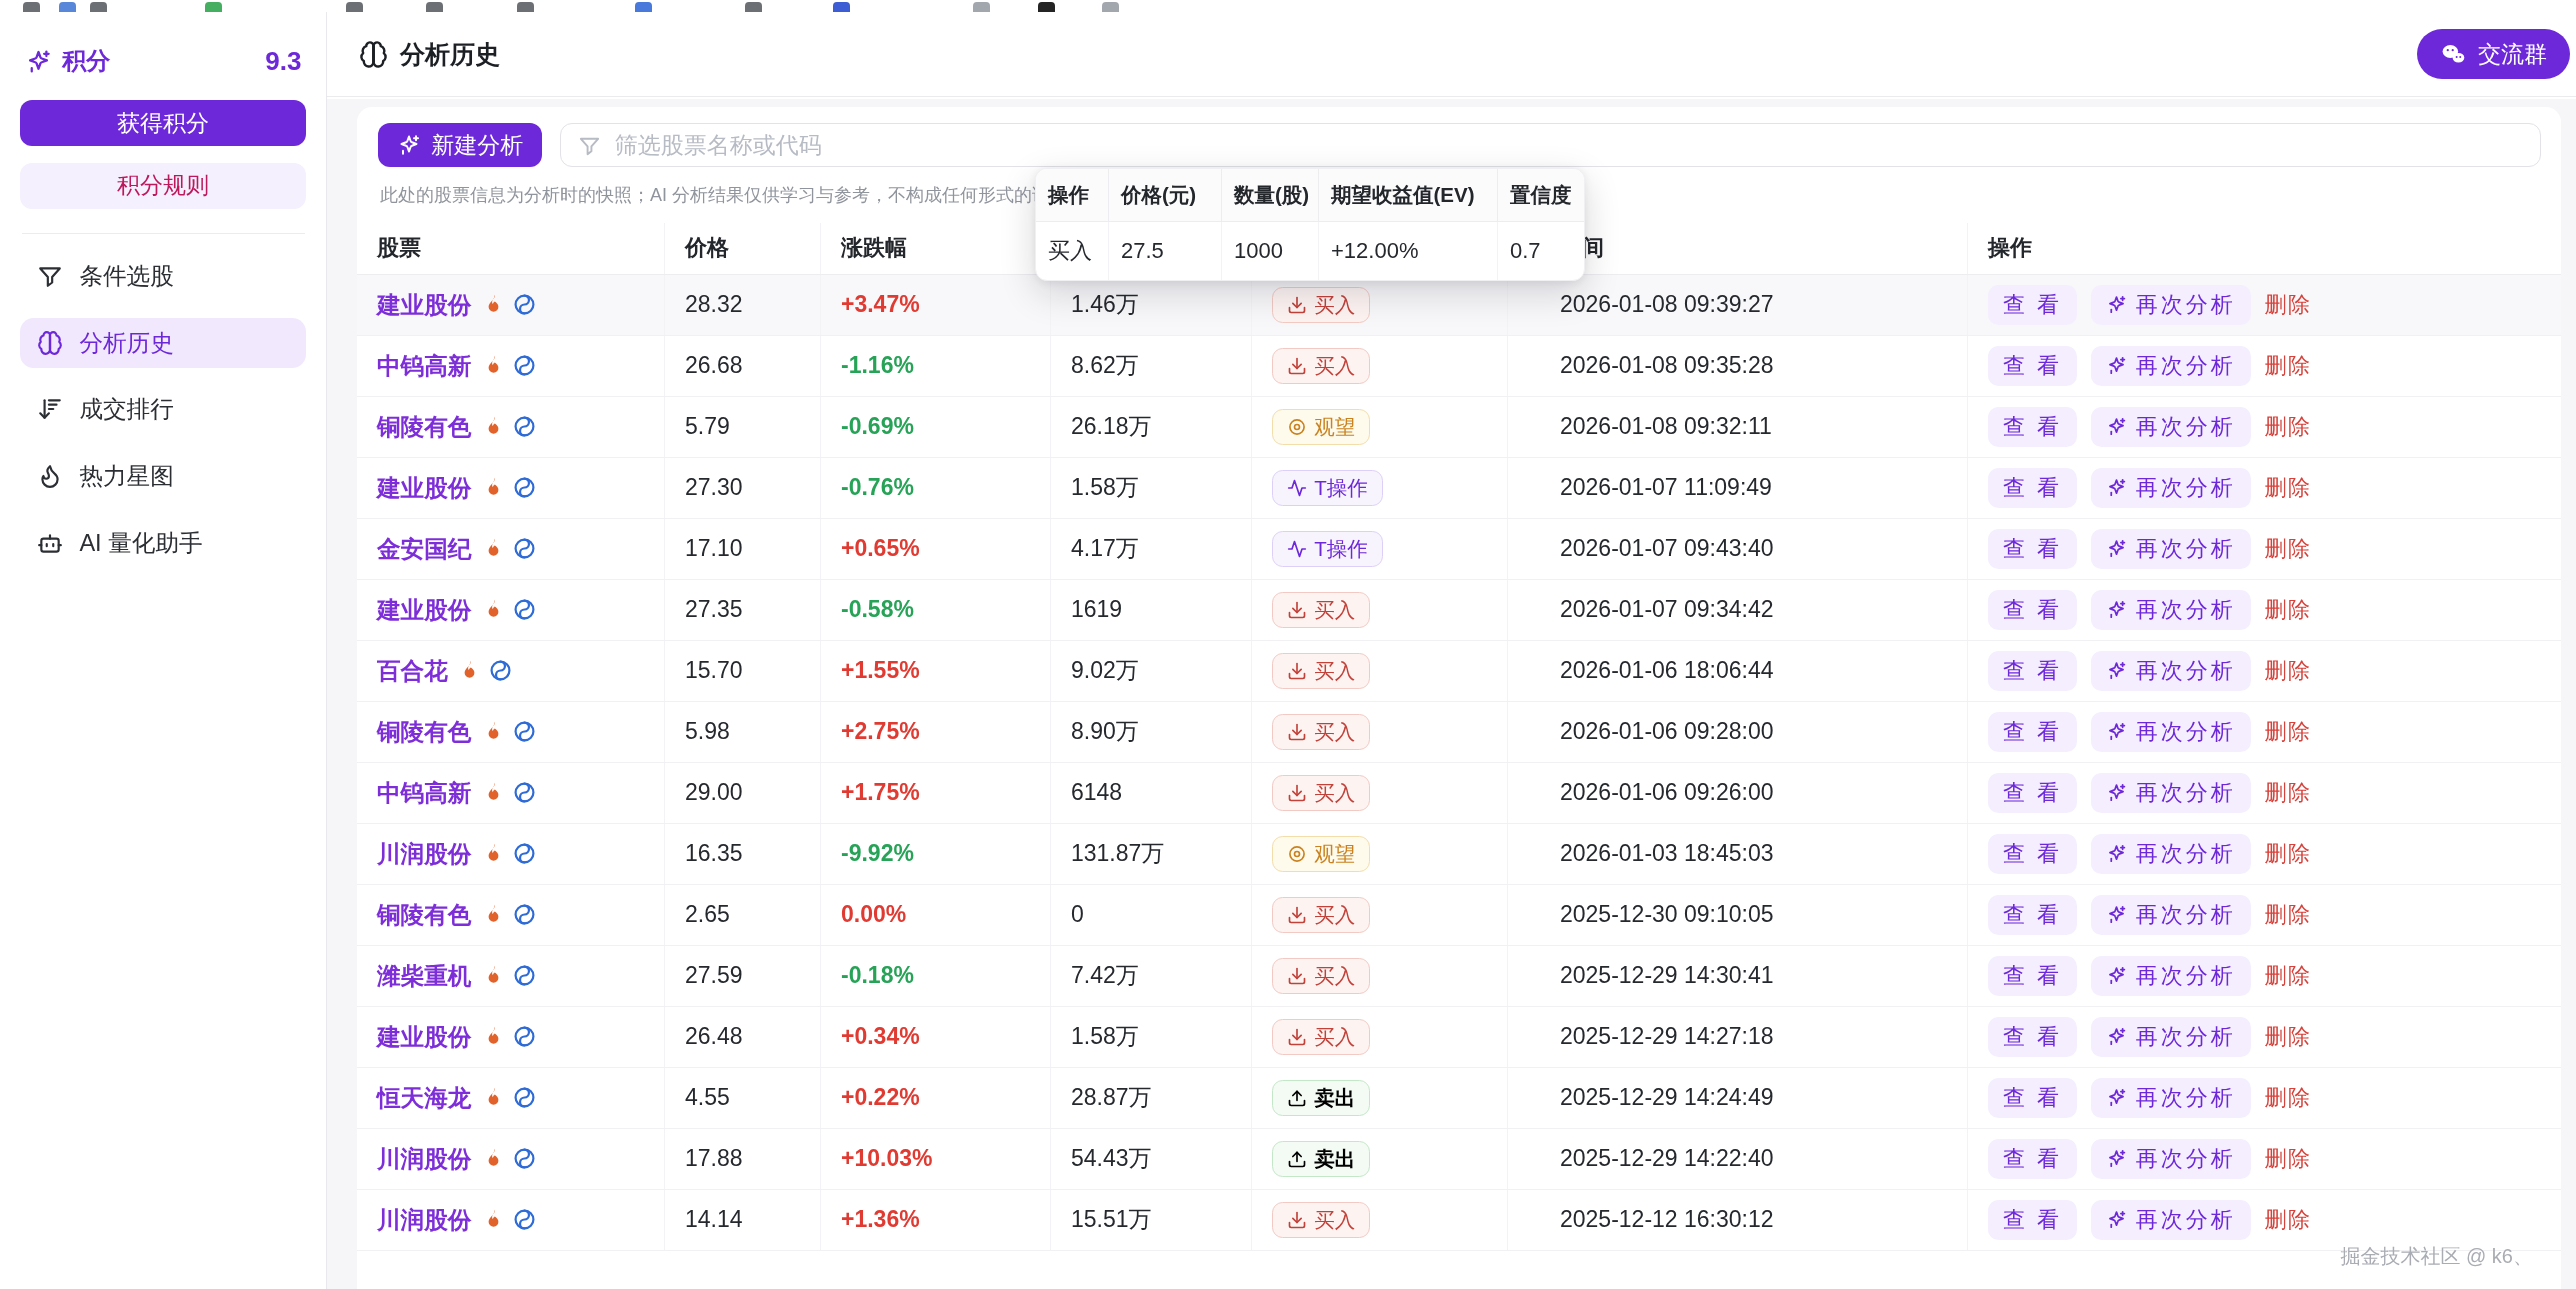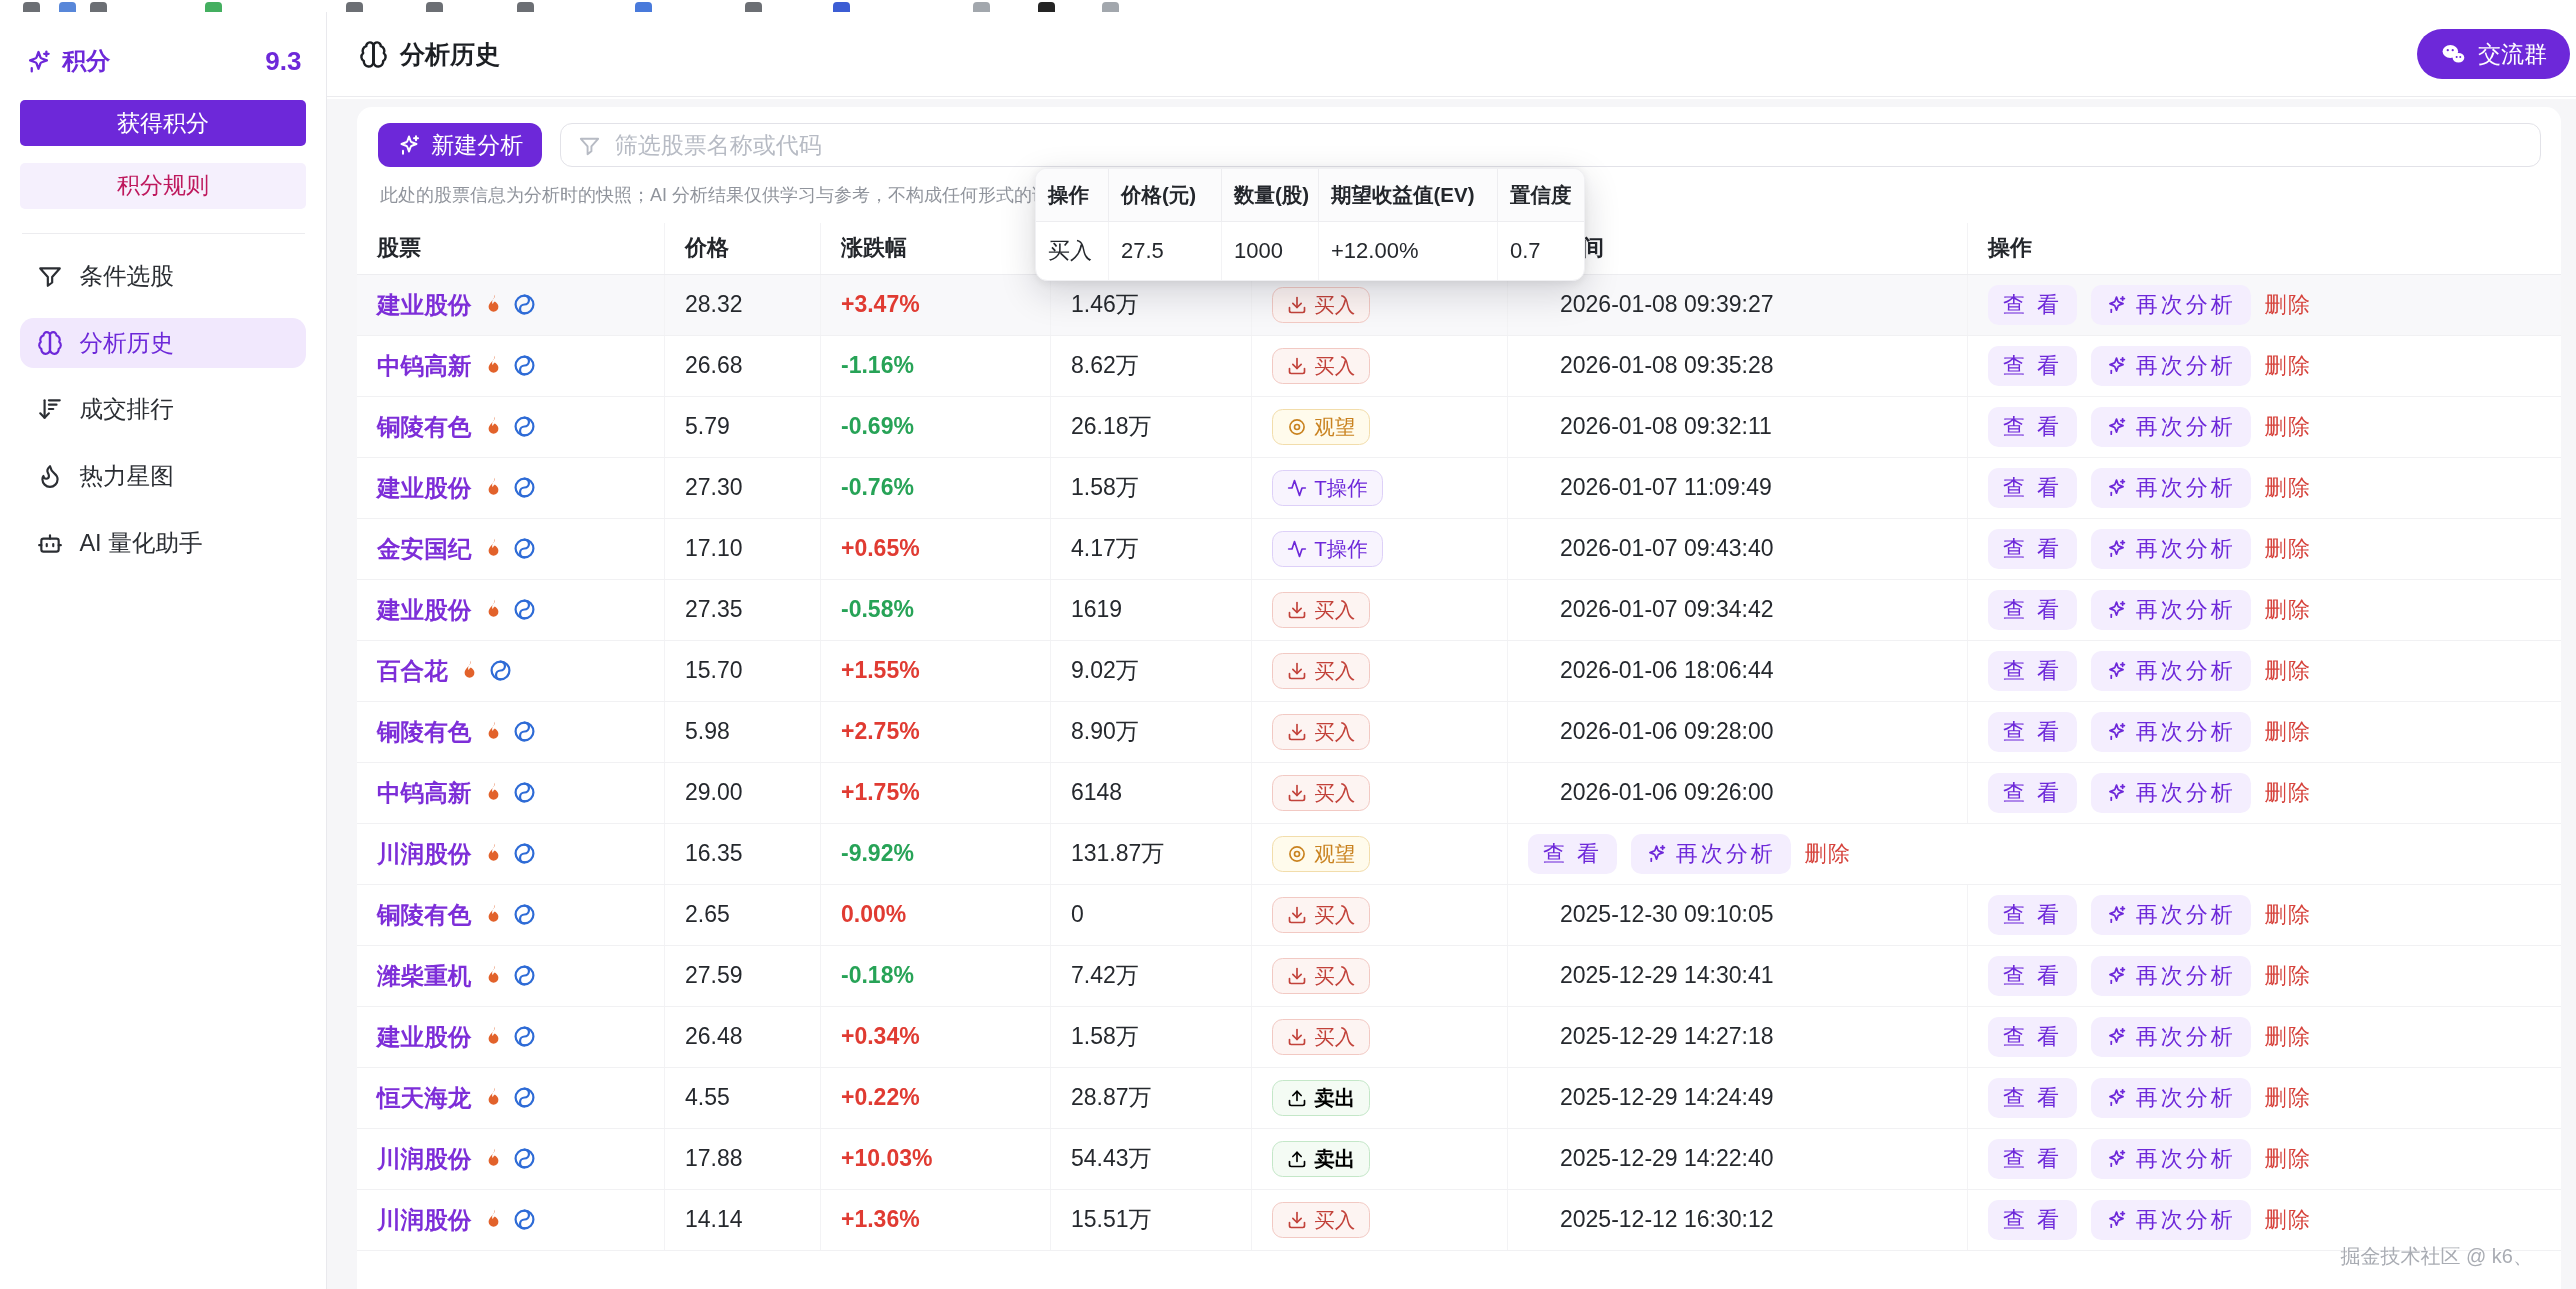--- a/index.html
+++ b/index.html
@@ -15,21 +15,21 @@
   .topstrip { position:absolute; left:0; top:0; width:100%; height:12px; background:#fff; z-index:20; overflow:hidden; }
   .fav { position:absolute; top:2.3px; width:16.7px; height:16.7px; border-radius:3.8px; opacity:.92; }
 
   
   .sidebar { position:absolute; left:0; top:12px; width:327px; bottom:0; background:#fff;
              border-right:1.5px solid #e9e9ed; padding:0 20px; z-index:10; }
   .points-row { display:flex; align-items:center; gap:10.6px; margin-top:33px; color:#6d28d9; padding:0 4.6px; }
   .points-row svg { width:27px; height:27px; }
   .points-label { font-size:24px; font-weight:700; white-space:nowrap; }
   .points-value { margin-left:auto; font-size:26px; font-weight:700; }
-  .btn-block { height:46px; border-radius:5px; display:flex; align-items:center; justify-content:center;
+  .btn-block { height:46px; border-radius:12px; display:flex; align-items:center; justify-content:center;
                font-size:23px; cursor:pointer; white-space:nowrap; }
   .btn-earn { background:#6d28d9; color:#fff; margin-top:23px; }
   .btn-rules { background:#f5f0fd; color:#be185d; margin-top:16.7px; }
   .side-divider { height:1.5px; background:#ececef; margin:24px 1.5px 10.6px; }
   .nav-item { display:flex; align-items:center; gap:16.7px; height:50px; margin-top:16.7px; padding:0 16.7px;
               border-radius:13.7px; font-size:23.6px; color:#2b2e33; cursor:pointer; white-space:nowrap; }
   .nav-item svg { width:26px; height:26px; flex:none; }
   .nav-item.active { background:#f1e8fd; color:#6d28d9; }
 
   
@@ -768,20 +768,21 @@
       <span class="badge watch">
         <span class="badge-ico" style="display: inline-flex; font-size: inherit; align-items: center;">
                   <svg viewBox="0 0 24 24" fill="none" stroke="currentColor" stroke-width="2" stroke-linecap="round" stroke-linejoin="round" width="100%" height="100%">
                     <circle cx="12" cy="12" r="8.5"></circle>
                     <circle cx="12" cy="12" r="3"></circle>
                   </svg>
                 </span>
         <span class="badge-label">观望</span>
       </span>
     </div>
+    <div class="td time">2026-01-03 18:45:03</div>
     <div class="td">
       <span class="actions">
         <span class="act-pill act-view">查 看</span>
         <span class="act-pill act-again">
           <span style="display: inline-flex; font-size: inherit; align-items: center;">
                     <svg viewBox="0 0 24 24" fill="none" stroke="currentColor" stroke-width="2" stroke-linecap="round" stroke-linejoin="round" width="100%" height="100%">
                       <path d="M12 3.5 13.6 8a2 2 0 0 0 1.3 1.3L19.5 11l-4.6 1.7A2 2 0 0 0 13.6 14L12 18.5 10.4 14a2 2 0 0 0-1.3-1.3L4.5 11l4.6-1.7A2 2 0 0 0 10.4 8L12 3.5z"></path>
                       <path d="M19 3.2v4"></path>
                       <path d="M17 5.2h4"></path>
                       <path d="M6 17.8v3"></path>

